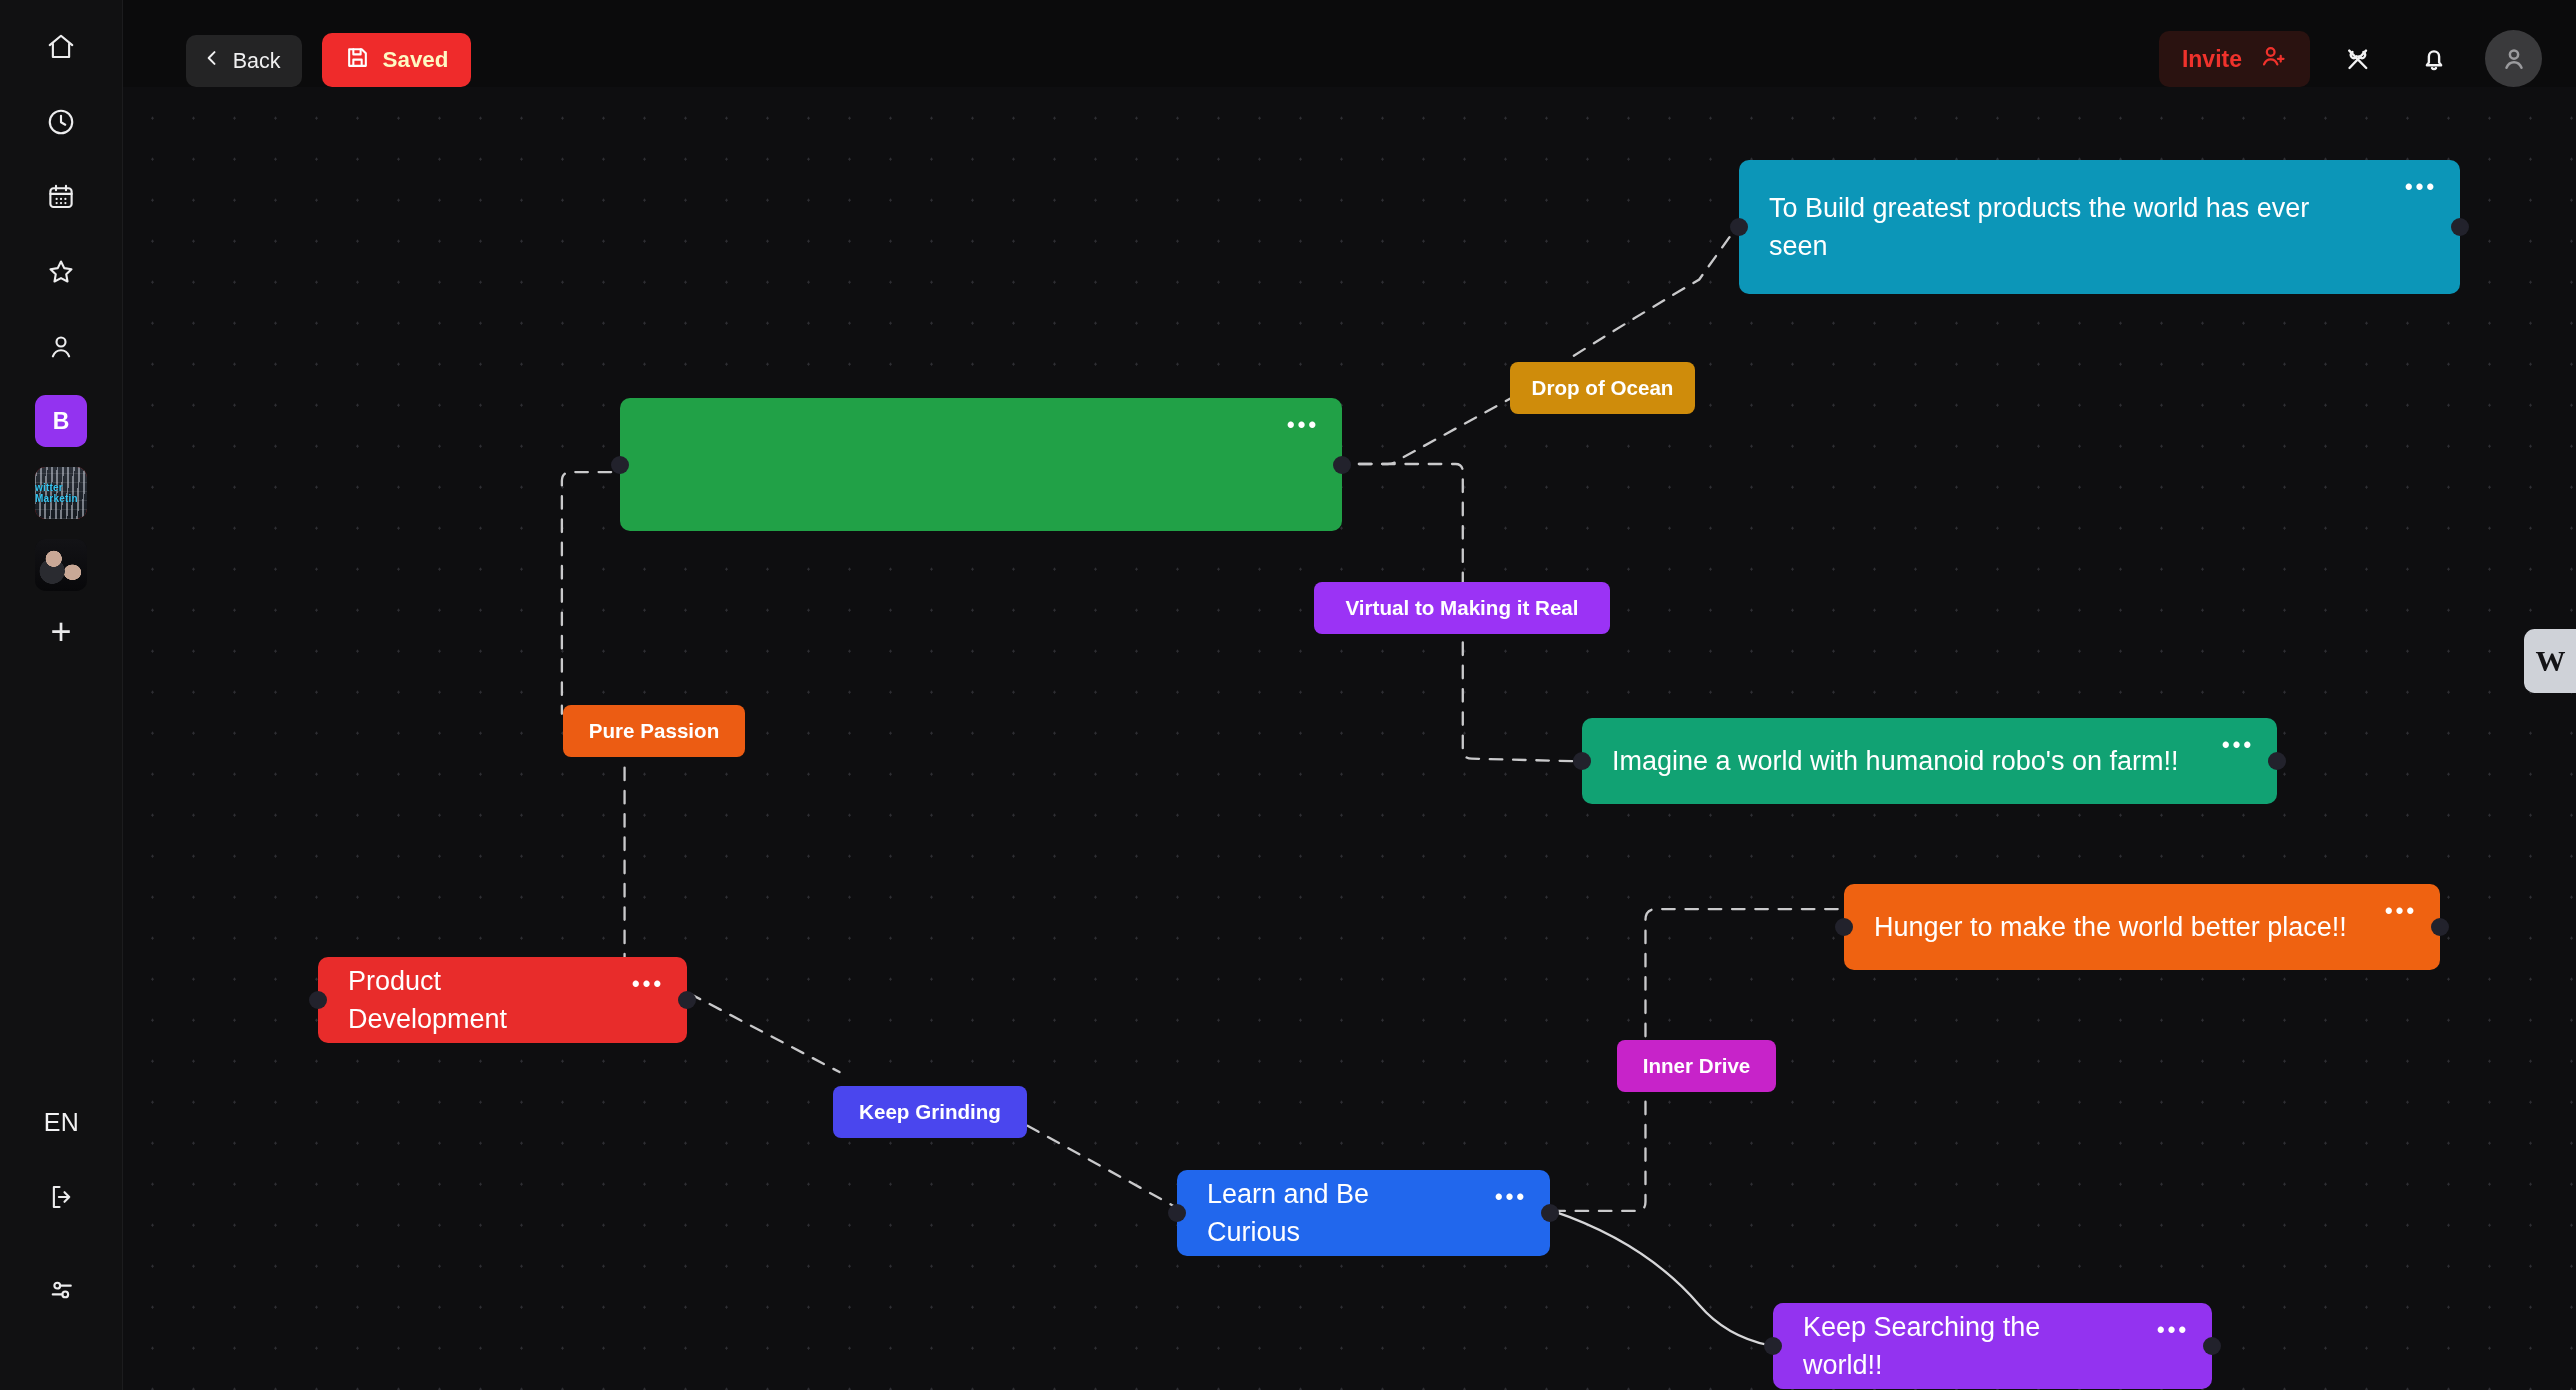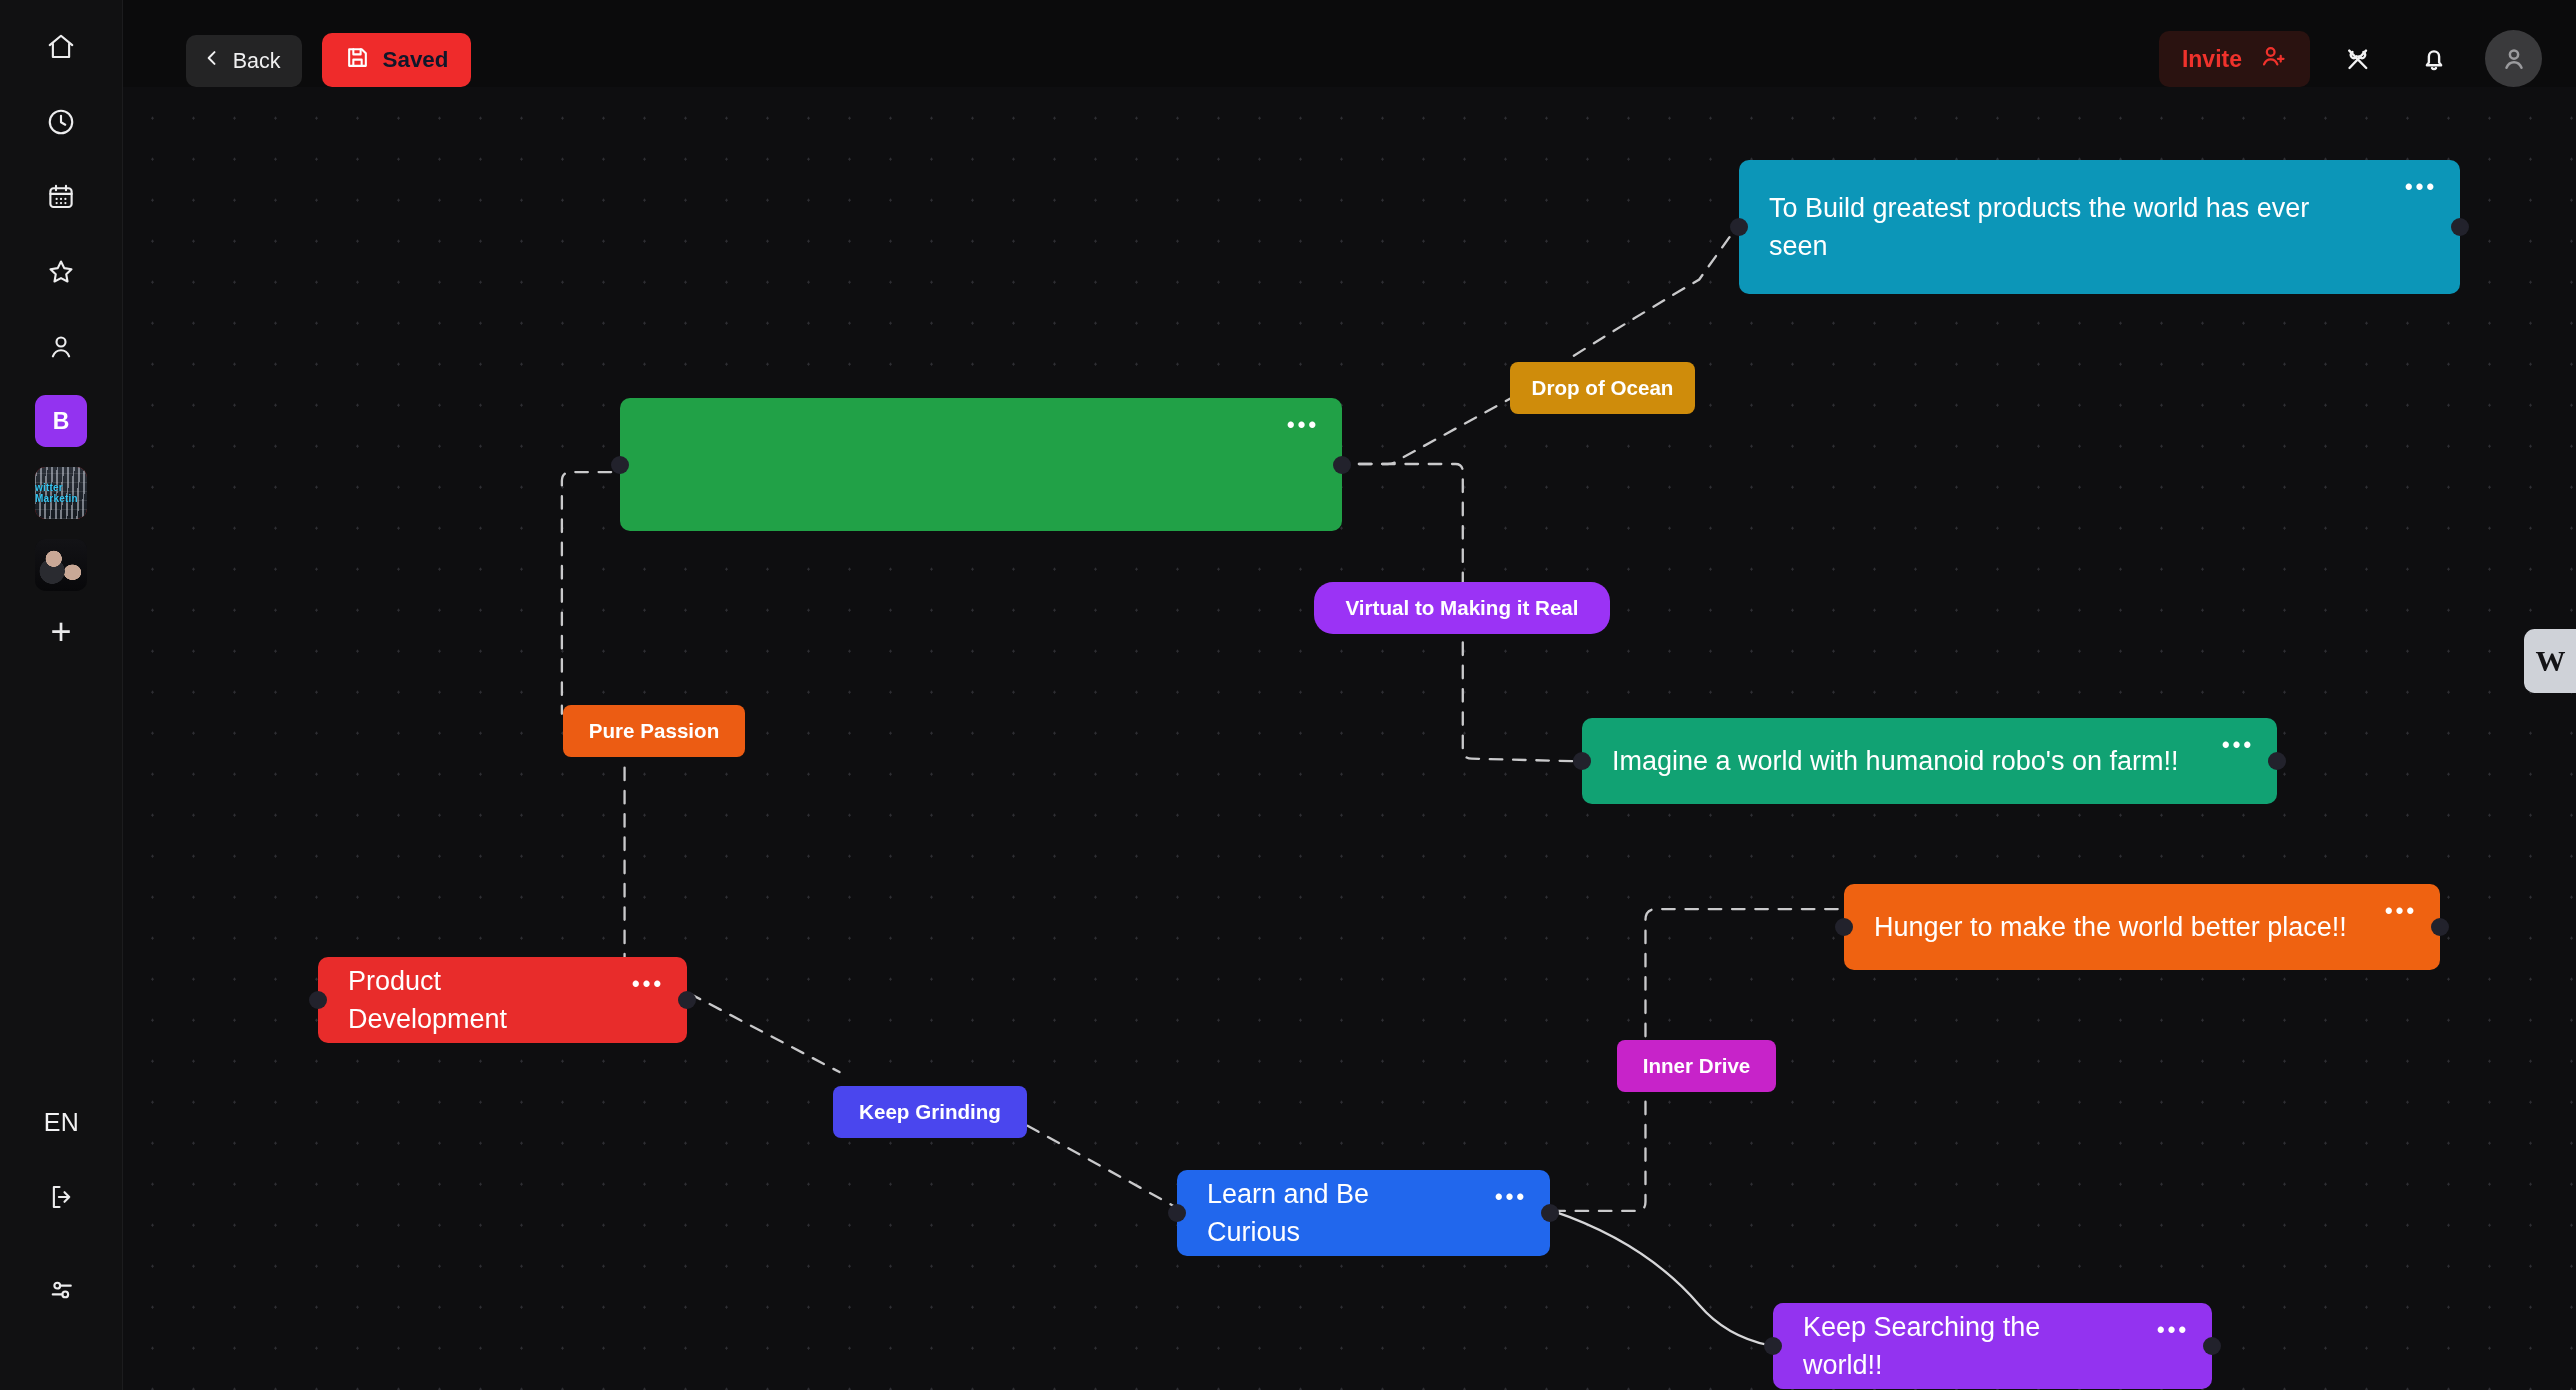--- a/index.html
+++ b/index.html
@@ -64,21 +64,21 @@
   }
   .btn-back {
     display:flex; align-items:center; gap:10.7px;
     background:#242425; color:#f0f0f1; border-radius:10px;
     height:52px; padding:0 21.5px 0 16px; font-size:21.5px; cursor:pointer;
   }
   .btn-back svg { width:20px; height:20px; stroke:#f0f0f1; stroke-width:2.4;
      fill:none; stroke-linecap:round; stroke-linejoin:round; }
   .btn-saved {
     display:flex; align-items:center; gap:12.5px;
-    background:#ef2b2b; color:#0f172a; border-radius:10px;
+    background:#ef2b2b; color:#fef9c3; border-radius:10px;
     height:54px; padding:0 23px; font-size:22.4px; font-weight:bold;
     margin-left:20px; cursor:pointer;
   }
   .btn-saved svg { width:25px; height:25px; stroke:#fff; stroke-width:2;
      fill:none; stroke-linecap:round; stroke-linejoin:round; }
   .spacer { flex:1; }
   .btn-invite {
     display:flex; align-items:center; gap:18px;
     background:#2a1210; color:#f0322c; border-radius:10px;
     height:56px; padding:0 23px; font-size:23px; font-weight:bold; cursor:pointer;
@@ -289,21 +289,21 @@
     <div class="node pill" style="left:1387px; top:275px; width:185px; height:52px; background:#cf8c0b;">
       <span>Drop of Ocean</span>
     </div>
 
     <div class="node big" style="left:497px; top:311px; width:722px; height:133px; background:#21a147;">
       <span class="dots">•••</span>
       <span class="port l"></span>
       <span class="port r"></span>
     </div>
 
-    <div class="node pill" style="left:1191px; top:495px; width:296px; height:52px; background:#9b33f5;border-radius:19px;">
+    <div class="node pill" style="left:1191px; top:495px; width:296px; height:52px; background:#9b33f5;">
       <span>Virtual to Making it Real</span>
     </div>
 
     <div class="node big" style="left:1459px; top:631px; width:695px; height:86px; background:#11a273;">
       <span class="txt">Imagine a world with humanoid robo's on farm!!</span>
       <span class="dots">•••</span>
       <span class="port l"></span>
       <span class="port r"></span>
     </div>
 

